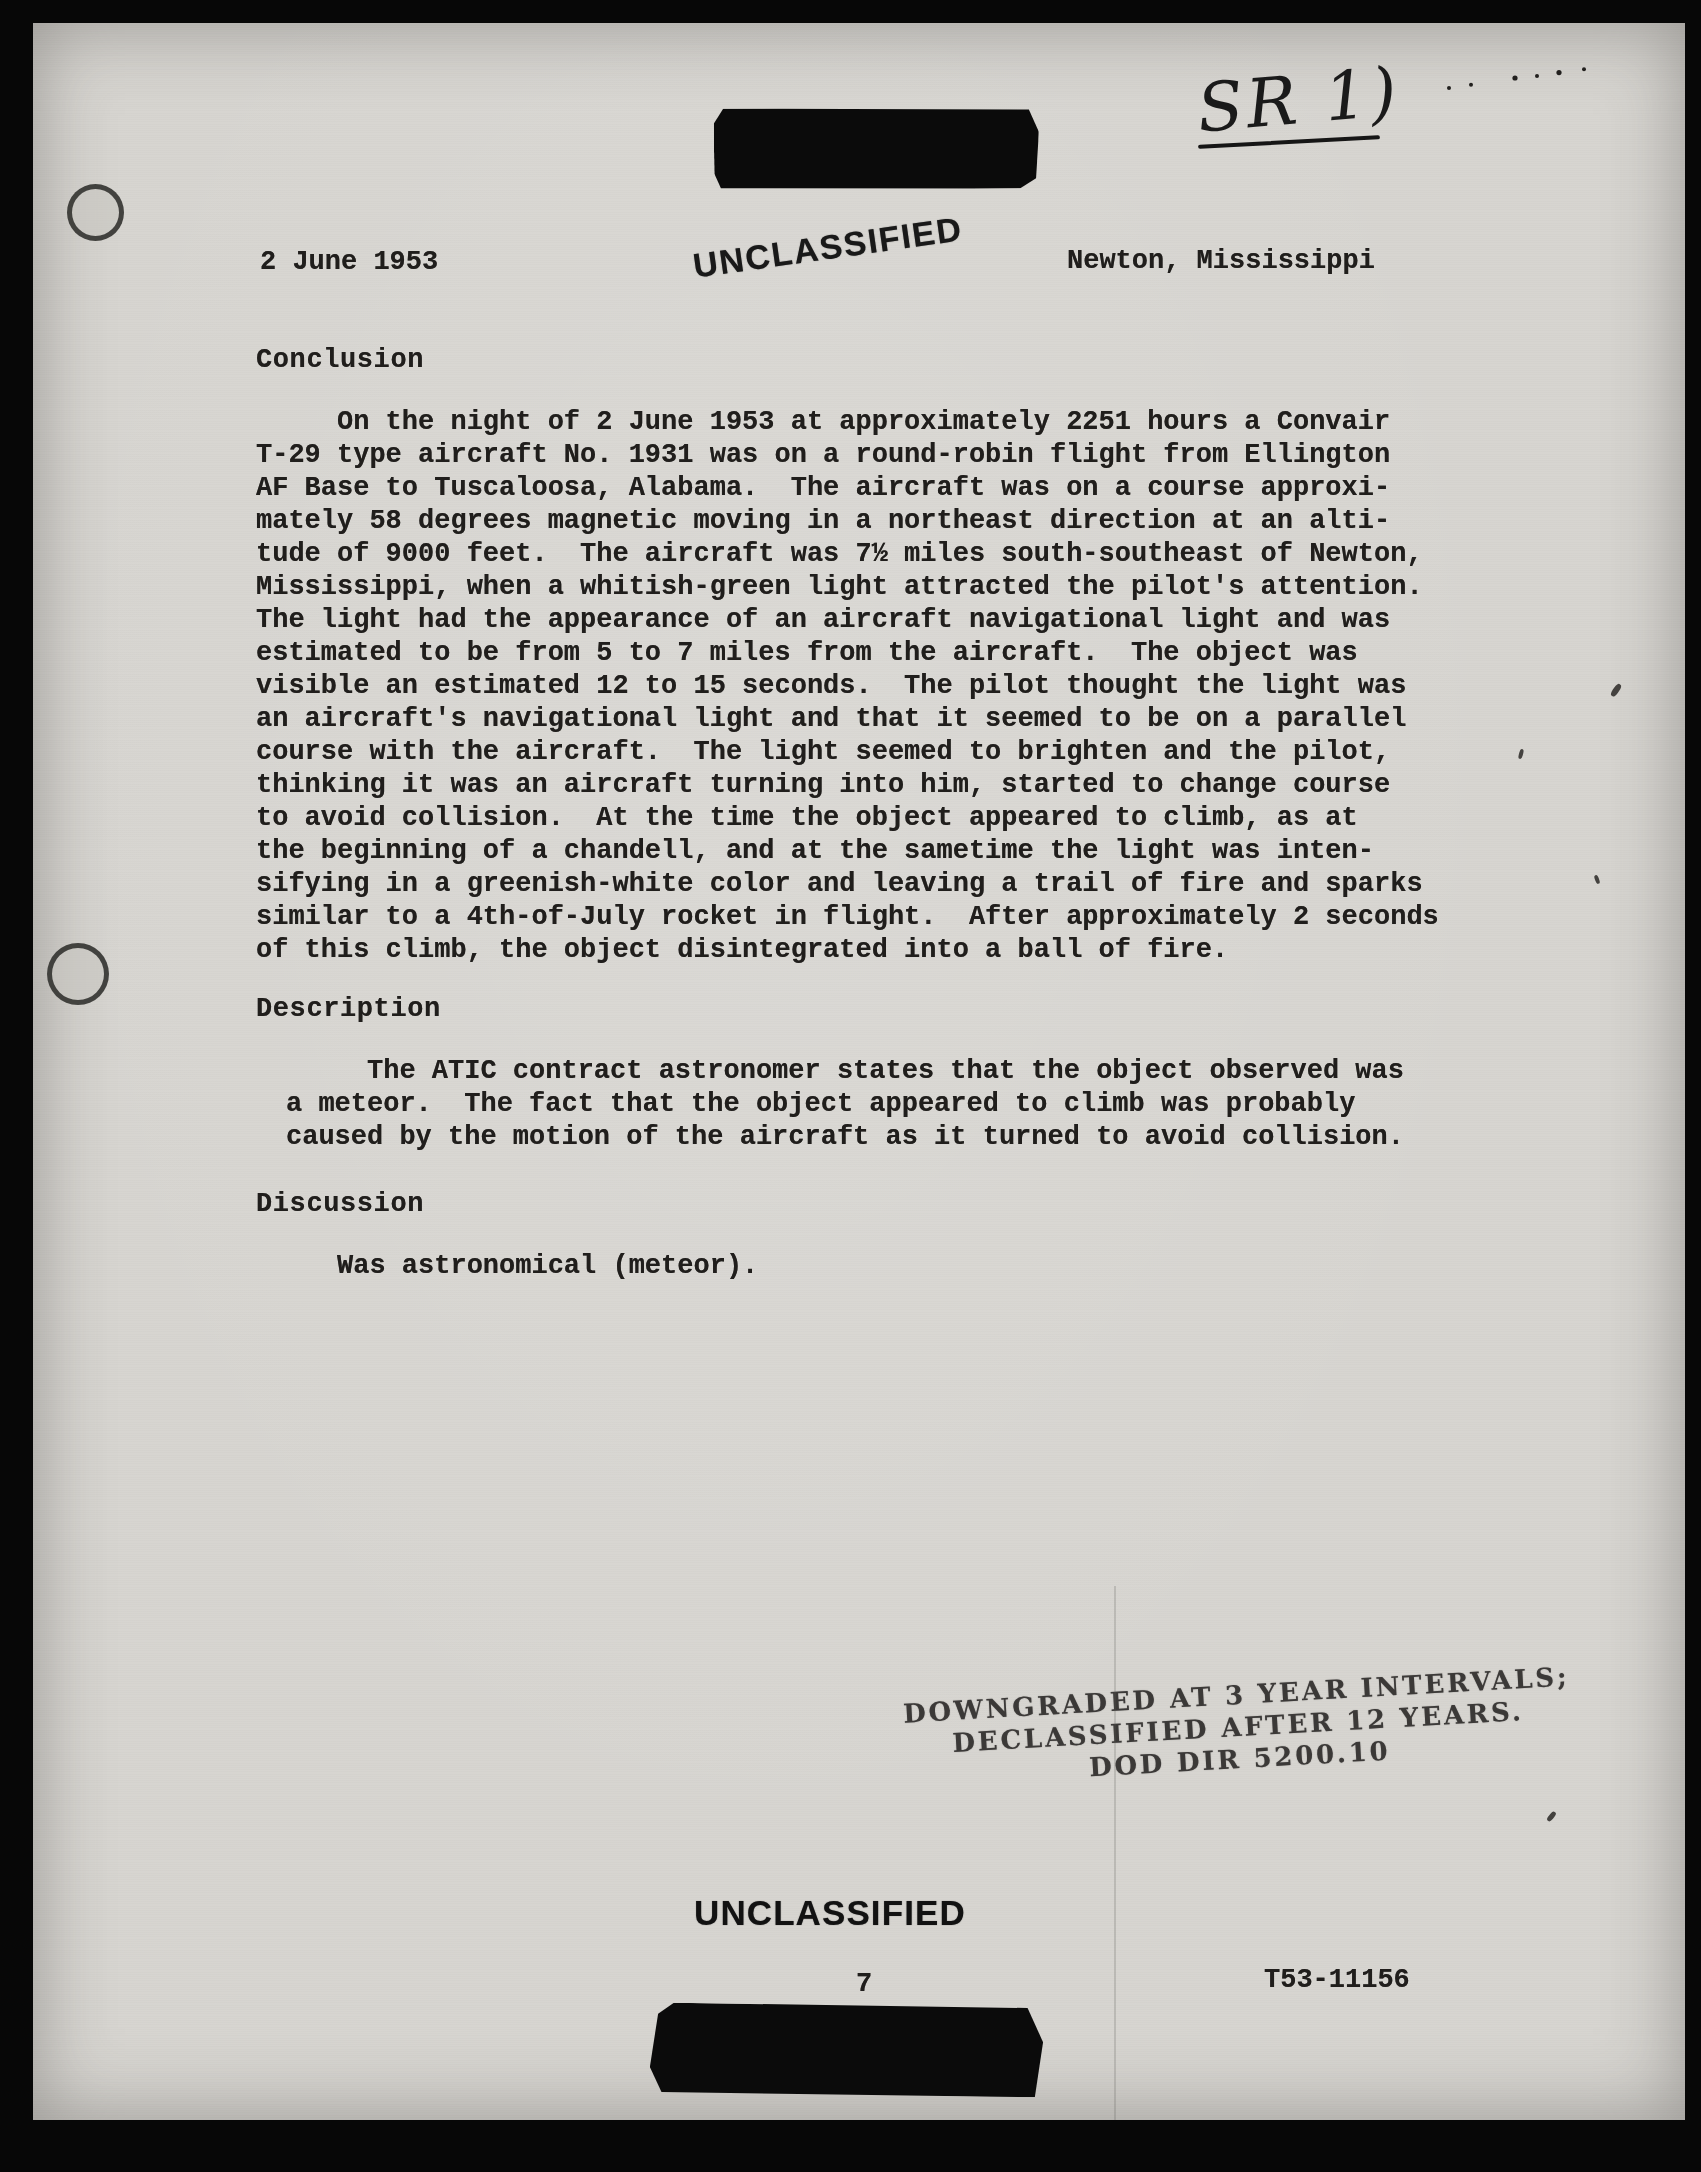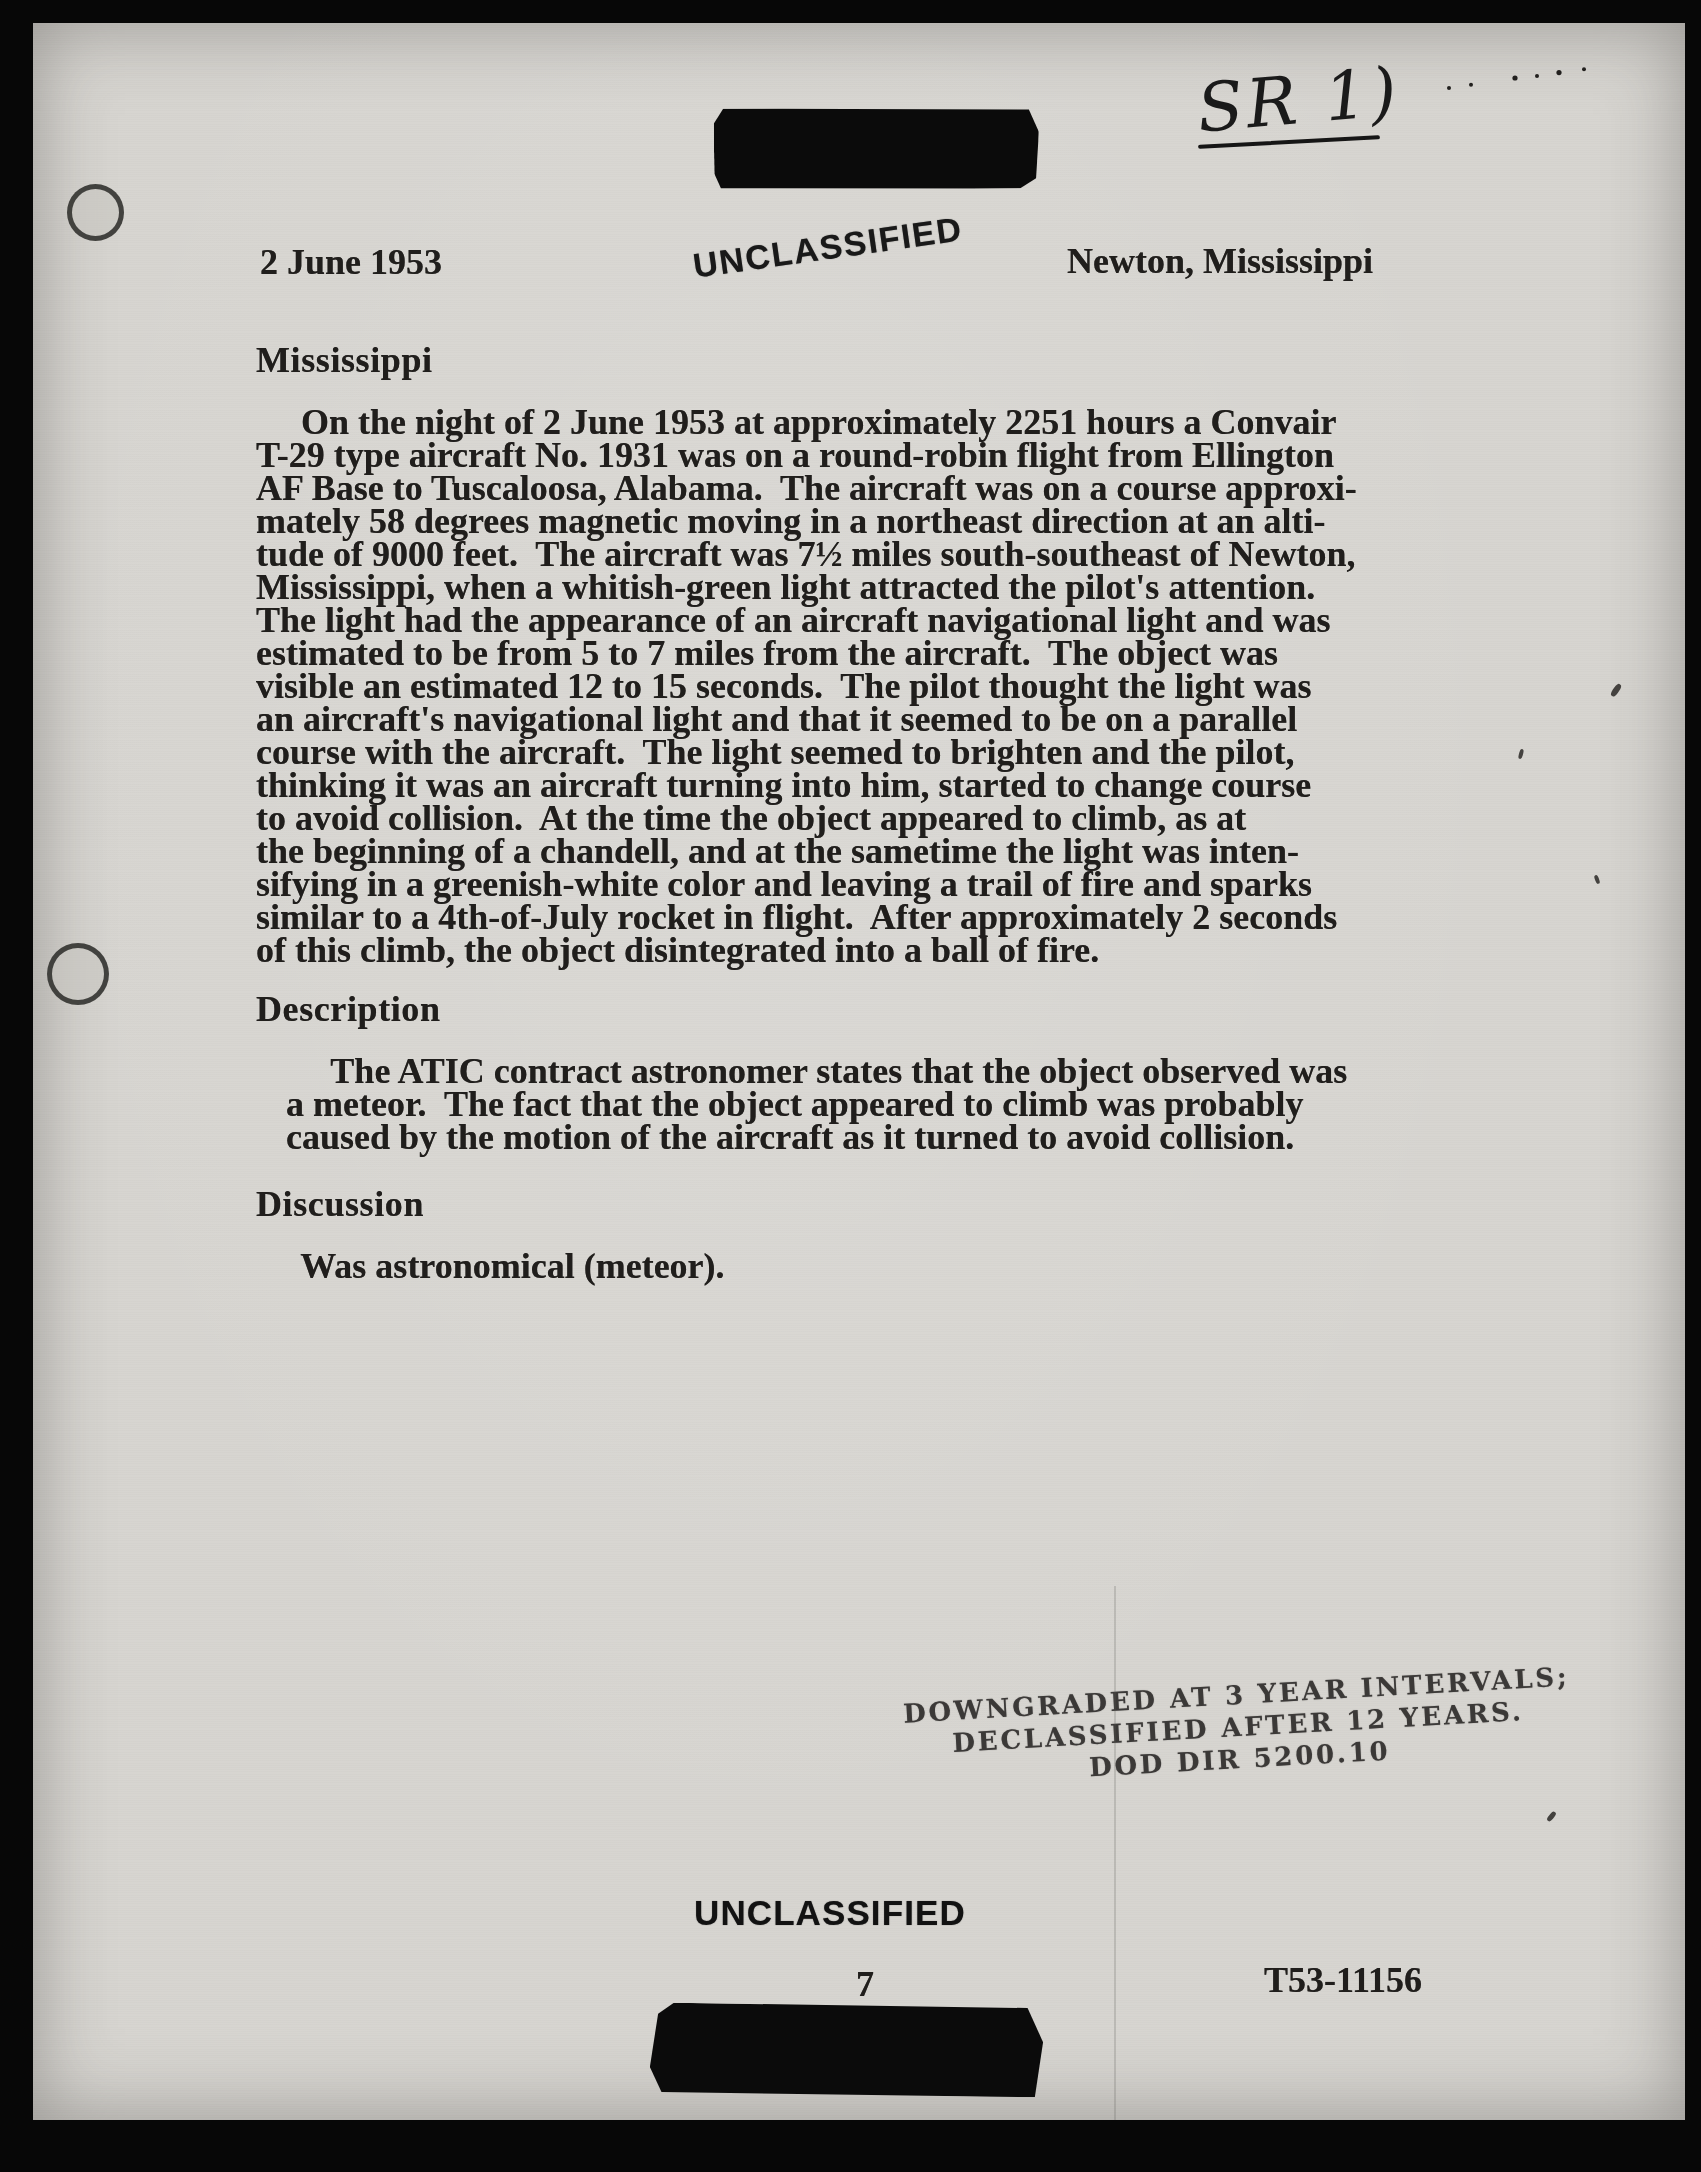--- a/index.html
+++ b/index.html
@@ -29,23 +29,23 @@
       radial-gradient(ellipse at 45% 35%, rgba(255,255,255,0.10), rgba(0,0,0,0.0) 60%),
       repeating-linear-gradient(0deg, rgba(0,0,0,0.012) 0 1.1px, rgba(255,255,255,0.01) 1.1px 2.2px),
       #d7d5d0;
     box-shadow: inset 0 0 77px rgba(58,56,52,0.40);
   }
 
   
   .typed {
     position: absolute;
     color: #201e1c;
-    font-family: Liberation Serif, serif;
-    font-weight: bold;
-    font-size: 36px;
+    font-family: Liberation Mono, monospace;
+    font-weight: bold;
+    font-size: 27px;
     line-height: 33px;
     white-space: pre;
     text-shadow: 0 0 0.6px rgba(32,30,28,0.65);
   }
   .heading { letter-spacing: 0.6px; }
 
   
   .punch-hole {
     position: absolute;
     border: 5px solid rgba(42,42,40,0.85);
@@ -170,21 +170,21 @@
 
     <div class="handwritten">SR 1)</div>
     <div class="handwritten-underline"></div>
     <div class="ink-marks"></div>
 
     <div class="stamp-top">UNCLASSIFIED</div>
 
     <div class="typed" style="left:227px; top:223px;">2 June 1953</div>
     <div class="typed" style="left:1034px; top:222px;text-align:center;">Newton, Mississippi</div>
 
-    <div class="typed heading" style="left:223px; top:321px;">Mississippi</div>
+    <div class="typed heading" style="left:223px; top:321px;">Conclusion</div>
     <div class="typed" style="left:223px; top:383px;">     On the night of 2 June 1953 at approximately 2251 hours a Convair
 T-29 type aircraft No. 1931 was on a round-robin flight from Ellington
 AF Base to Tuscaloosa, Alabama.  The aircraft was on a course approxi-
 mately 58 degrees magnetic moving in a northeast direction at an alti-
 tude of 9000 feet.  The aircraft was 7½ miles south-southeast of Newton,
 Mississippi, when a whitish-green light attracted the pilot's attention.
 The light had the appearance of an aircraft navigational light and was
 estimated to be from 5 to 7 miles from the aircraft.  The object was
 visible an estimated 12 to 15 seconds.  The pilot thought the light was
 an aircraft's navigational light and that it seemed to be on a parallel

